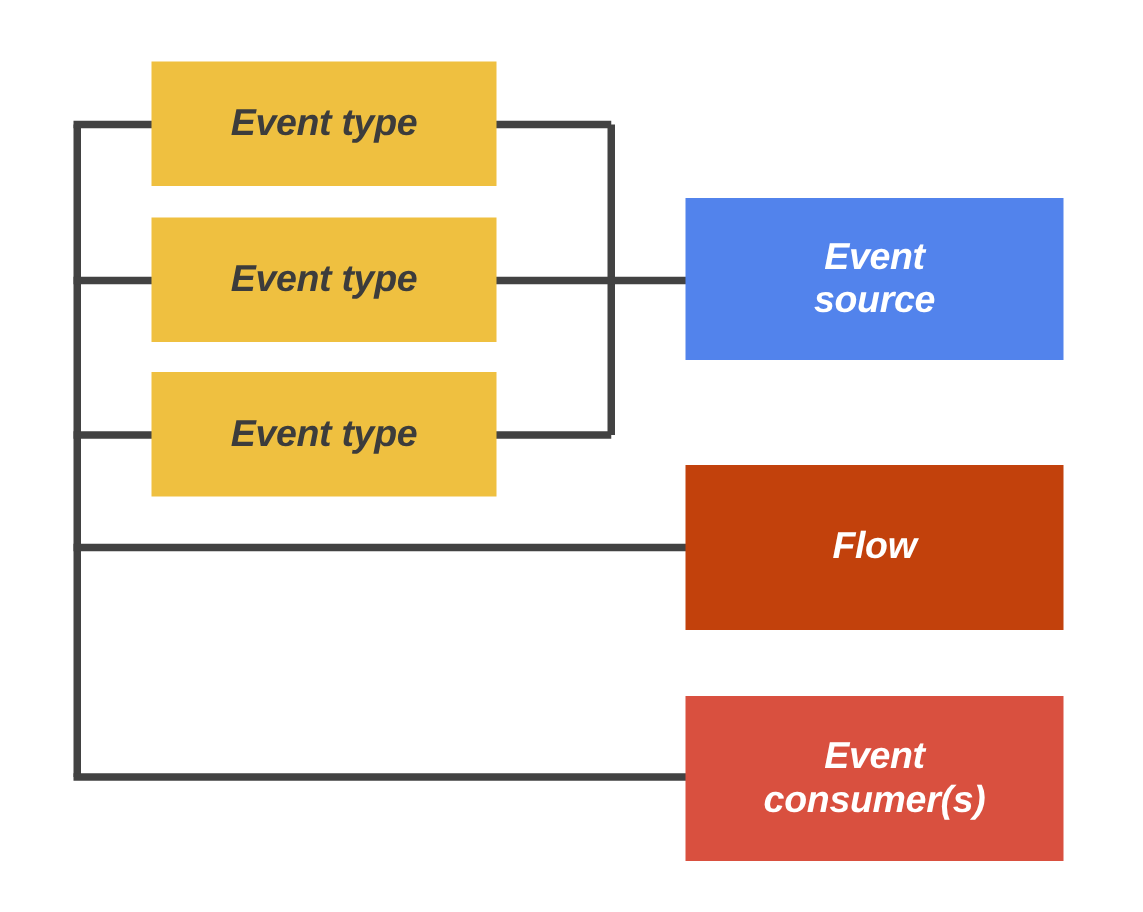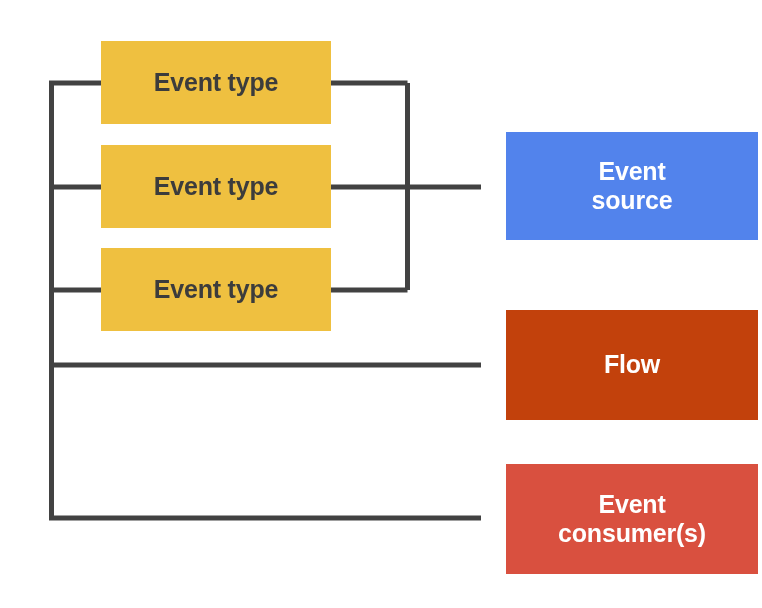--- a/index.html
+++ b/index.html
@@ -28,41 +28,42 @@
   }
   .node {
     position: absolute;
     display: flex;
     align-items: center;
     justify-content: flex-start;
     text-align: center;
     box-sizing: border-box;
     line-height: 1.18;
     letter-spacing: -0.2px;
+    font-style: italic;
   }
   .node-label {
     display: block;
     width: 100%;
     white-space: pre-line;
   }
   .node-event-type {
     left: 101px;
     width: 230px;
     height: 83px;
     background: #efc040;
     color: #3c3c3c;
     font-size: 25px;
     font-weight: bold;
   }
   .node-event-type.t1 { top: 41px; }
   .node-event-type.t2 { top: 145px; }
   .node-event-type.t3 { top: 248px; }
 
   .node-big {
-    left: 506px;
+    left: 457px;
     width: 252px;
     color: #ffffff;
     font-size: 25px;
     font-weight: bold;
   }
   .node-event-source {
     top: 132px;
     height: 108px;
     background: #5283ec;
   }

